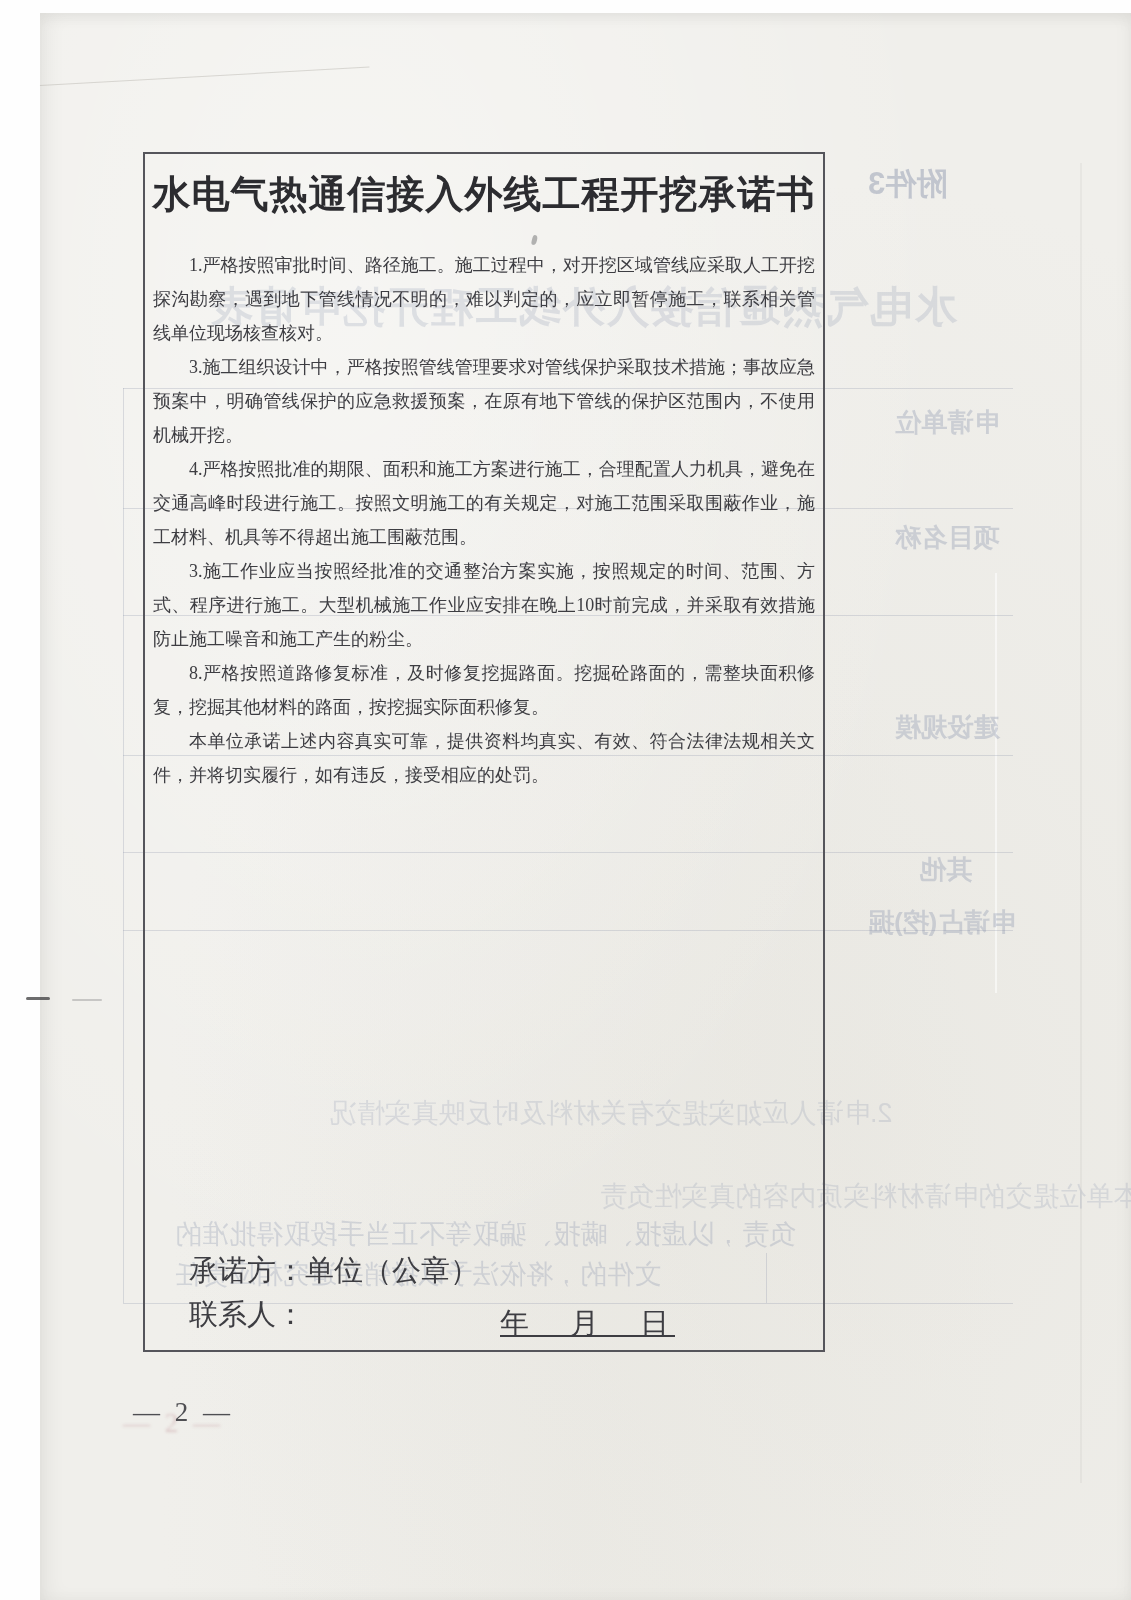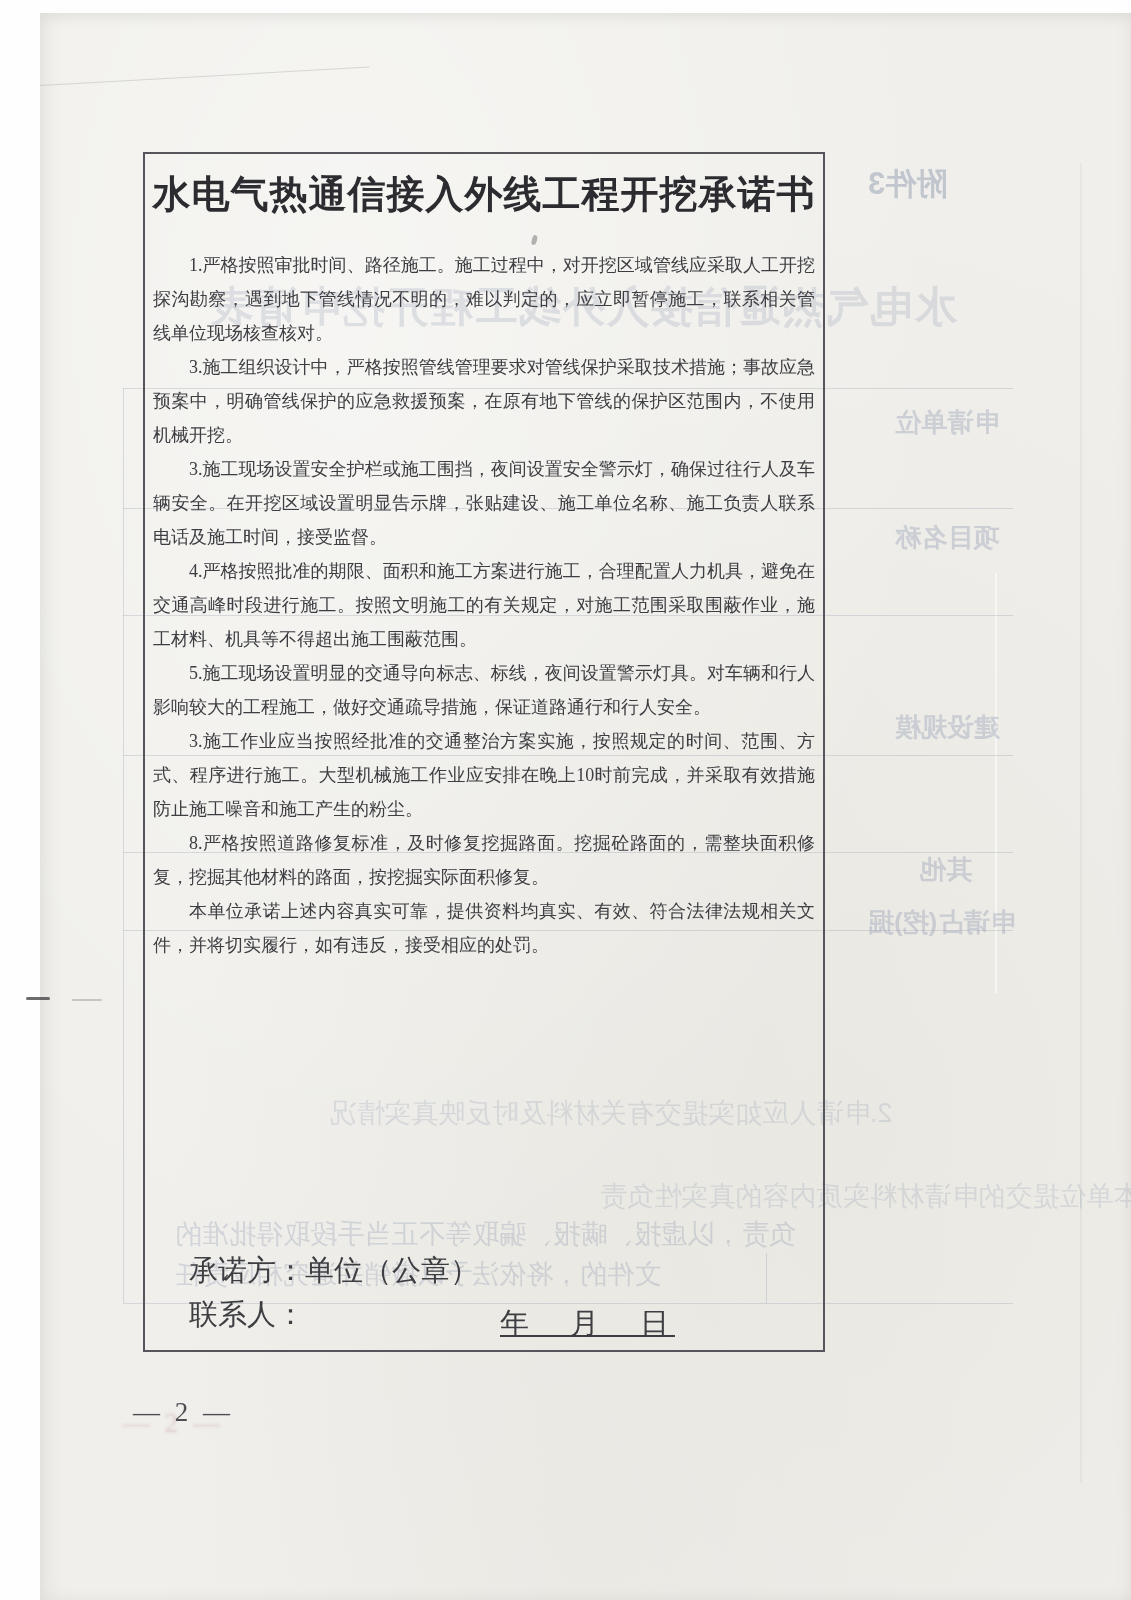--- a/index.html
+++ b/index.html
@@ -91,23 +91,21 @@
     <div class="bleed bleed-line" style="left:560px;top:1165px;">内容对本单位提交的申请材料实质内容的真实性负责</div>
     <div class="bleed bleed-line" style="left:135px;top:1203px;opacity:.26;">负责，以虚报、瞒报、骗取等不正当手段取得批准的</div>
     <div class="bleed bleed-line" style="left:135px;top:1243px;opacity:.26;">文件的，将依法予以撤销并追究相应责任</div>
 
     <div class="frame">
       <h1 class="doc-title">水电气热通信接入外线工程开挖承诺书</h1>
 
       <div class="doc-body">
         <p>1.严格按照审批时间、路径施工。施工过程中，对开挖区域管线应采取人工开挖探沟勘察，遇到地下管线情况不明的，难以判定的，应立即暂停施工，联系相关管线单位现场核查核对。</p>
         <p>3.施工组织设计中，严格按照管线管理要求对管线保护采取技术措施；事故应急预案中，明确管线保护的应急救援预案，在原有地下管线的保护区范围内，不使用机械开挖。</p>
-        <p>3.施工现场设置安全护栏或施工围挡，夜间设置安全警示灯，确保过往行人及车辆安全。在开挖区域设置明显告示牌，张贴建设、施工单位名称、施工负责人联系电话及施工时间，接受监督。</p>
         <p>4.严格按照批准的期限、面积和施工方案进行施工，合理配置人力机具，避免在交通高峰时段进行施工。按照文明施工的有关规定，对施工范围采取围蔽作业，施工材料、机具等不得超出施工围蔽范围。</p>
-        <p>5.施工现场设置明显的交通导向标志、标线，夜间设置警示灯具。对车辆和行人影响较大的工程施工，做好交通疏导措施，保证道路通行和行人安全。</p>
         <p>3.施工作业应当按照经批准的交通整治方案实施，按照规定的时间、范围、方式、程序进行施工。大型机械施工作业应安排在晚上10时前完成，并采取有效措施防止施工噪音和施工产生的粉尘。</p>
         <p>8.严格按照道路修复标准，及时修复挖掘路面。挖掘砼路面的，需整块面积修复，挖掘其他材料的路面，按挖掘实际面积修复。</p>
         <p>本单位承诺上述内容真实可靠，提供资料均真实、有效、符合法律法规相关文件，并将切实履行，如有违反，接受相应的处罚。</p>
       </div>
 
       <div class="sig-block">
         <div>承诺方：单位（公章）</div>
         <div>联系人：</div>
       </div>
 

